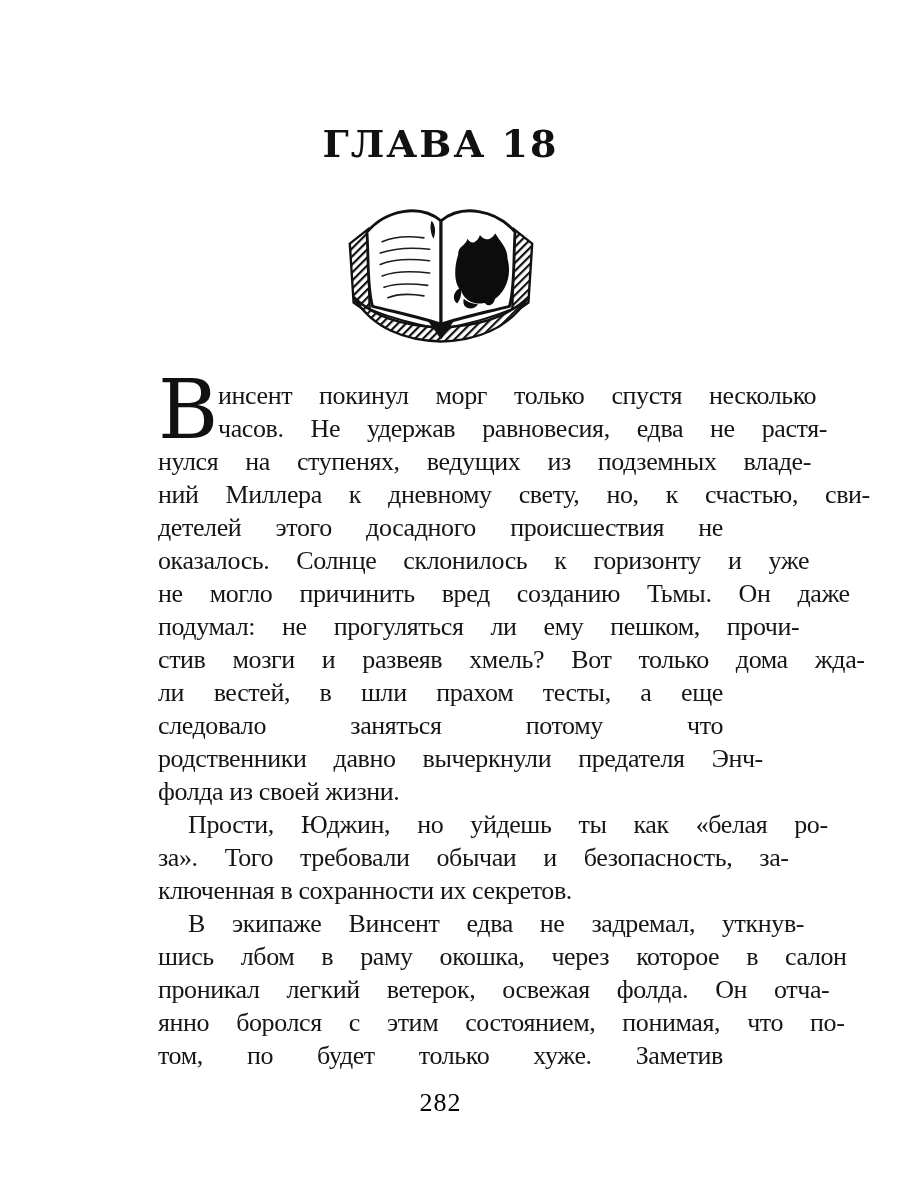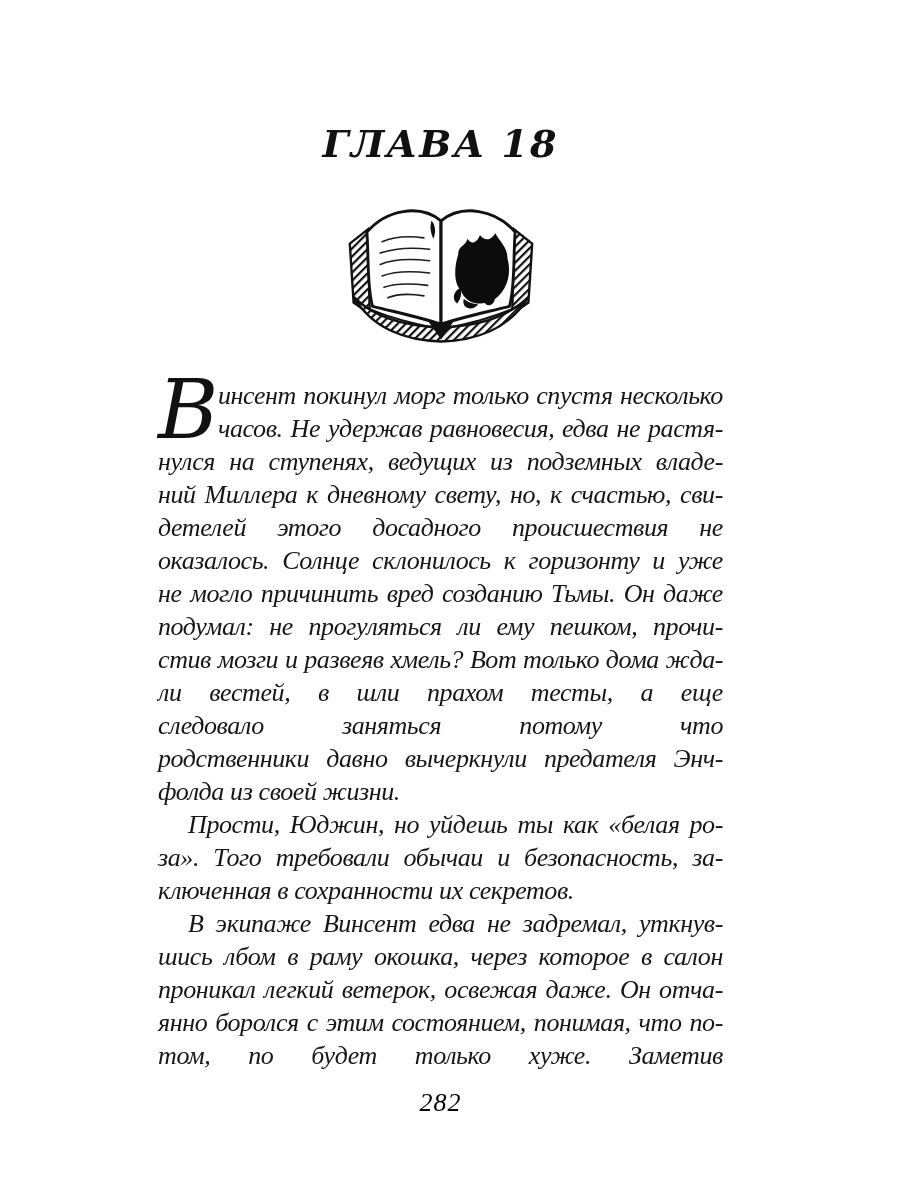--- a/index.html
+++ b/index.html
@@ -4,21 +4,20 @@
 <style>
   html,body{margin:0;padding:0;}
   body{background:#ffffff;}
   .page{
     position:relative;
     width:900px;height:1200px;
     background:#ffffff;
     overflow:hidden;
     font-family:"Liberation Serif", serif;
     color:#161616;
-    font-style:italic;
   }
   .content{
     position:absolute;left:158px;top:0;width:565px;height:1200px;
   }
   .chapter-heading{
     position:absolute;top:124px;left:0;right:0;
     text-align:center;
     font-family:"DejaVu Serif", serif;
     font-weight:bold;
     font-size:38px;
@@ -46,20 +45,21 @@
     font-size:82px;
     line-height:61px;
     letter-spacing:0;
     color:#111111;
   }
   .line{
     height:33px;line-height:33px;
     text-align:left;
     white-space:nowrap;
     overflow:visible;
+    gap:27px;
   }
   .line.j{
     display:flex;
     justify-content:space-between;
     white-space:normal;
   }
   .line.j span{flex:0 0 auto;}
   .line.ind{padding-left:30px;}
   .page-number{
     position:absolute;top:1088px;left:0;right:0;
@@ -272,21 +272,21 @@
             <span>через</span>
             <span>которое</span>
             <span>в</span>
             <span>салон</span>
           </div>
           <div class="line j">
             <span>проникал</span>
             <span>легкий</span>
             <span>ветерок,</span>
             <span>освежая</span>
-            <span>даже.</span>
+            <span>фолда.</span>
             <span>Он</span>
             <span>отча-</span>
           </div>
           <div class="line j">
             <span>янно</span>
             <span>боролся</span>
             <span>с</span>
             <span>этим</span>
             <span>состоянием,</span>
             <span>понимая,</span>

